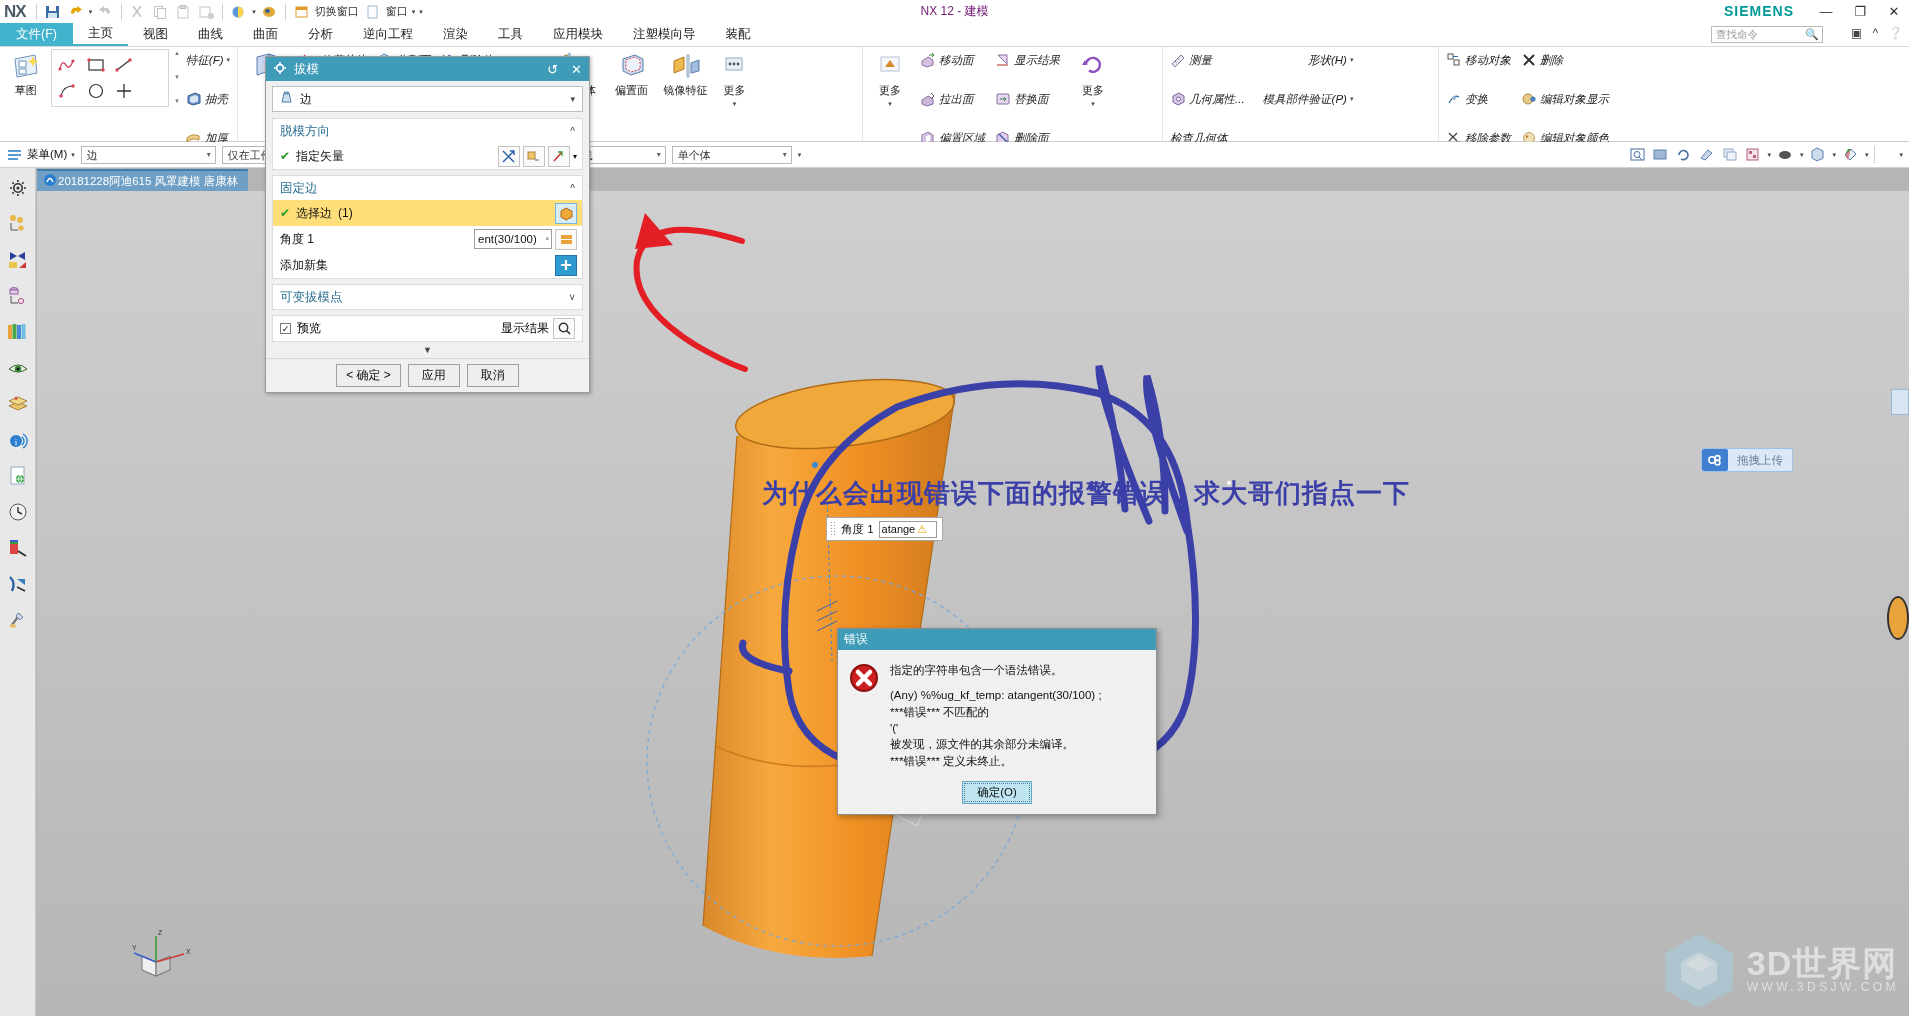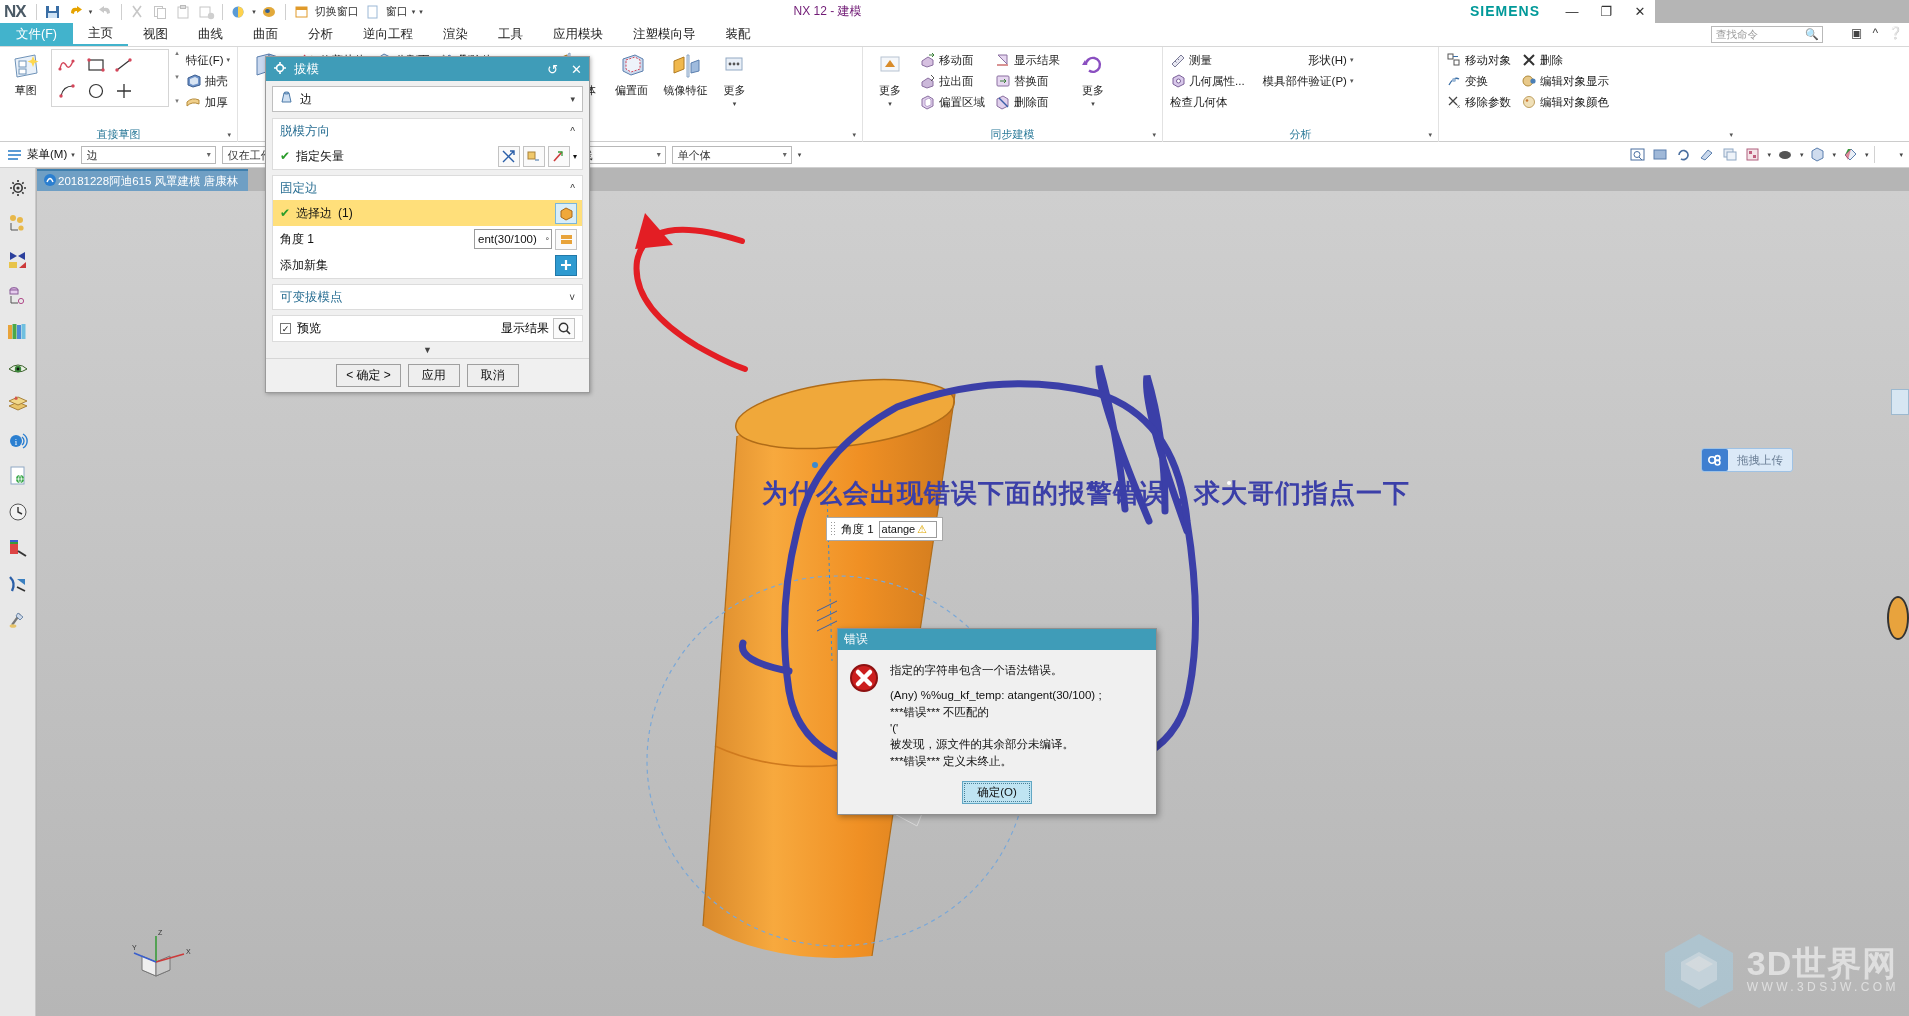--- a/index.html
+++ b/index.html
@@ -6,21 +6,21 @@
   html, body {
     width: 1909px; height: 1016px;
     overflow: hidden;
     font-family: "Liberation Sans", "DejaVu Sans", sans-serif;
     background: #b5b5b5;
   }
   #app { position: relative; width: 1909px; height: 1016px; }
 
   
   .titlebar {
-    position: absolute; top: 0; left: 0; width: 1655px; height: 23px;
+    position: absolute; top: 0; left: 0; width: 1909px; height: 23px;
     background: #ffffff; display: flex; align-items: center;
   }
   .titlebar .tb-title {
     position: absolute; left: 0; right: 0; text-align: center;
     font-size: 12px; color: #701a75;
   }
   .titlebar .siemens {
     position: absolute; right: 115px; top: 3px;
     font-size: 14px; font-weight: bold; color: #009999; letter-spacing: 1px;
   }
@@ -79,21 +79,21 @@
   .rgroup-title .gcaret { font-size: 7px; color: #555; }
 
   .bigbtn {
     width: 48px; display: flex; flex-direction: column; align-items: center;
     justify-content: flex-start; padding-top: 2px; gap: 2px;
   }
   .bigbtn .bi { width: 30px; height: 30px; }
   .bigbtn .bl { font-size: 11px; color: #222; text-align: center; }
   .bigbtn .bc { font-size: 7px; color: #444; }
 
-  .smallcol { display: flex; flex-direction: column; gap: 1px; padding-top: 1px; }
+  .smallcol { display: flex; flex-direction: column; gap: 19px; padding-top: 1px; font-style: italic; }
   .smallbtn { display: flex; align-items: center; gap: 3px; height: 20px; padding: 0 3px; }
   .smallbtn .si { width: 16px; height: 16px; flex: 0 0 16px; }
   .smallbtn .sl { font-size: 11.5px; color: #1c1c1c; white-space: nowrap; }
   .smallbtn .sc { font-size: 7px; color: #555; }
 
   .sketchgrid {
     border: 1px solid #d5d5d5; background: #fff; padding: 2px;
     display: grid; grid-template-columns: repeat(4, 28px); grid-template-rows: 26px 26px;
   }
   .sgcell { display: flex; align-items: center; justify-content: center; }

